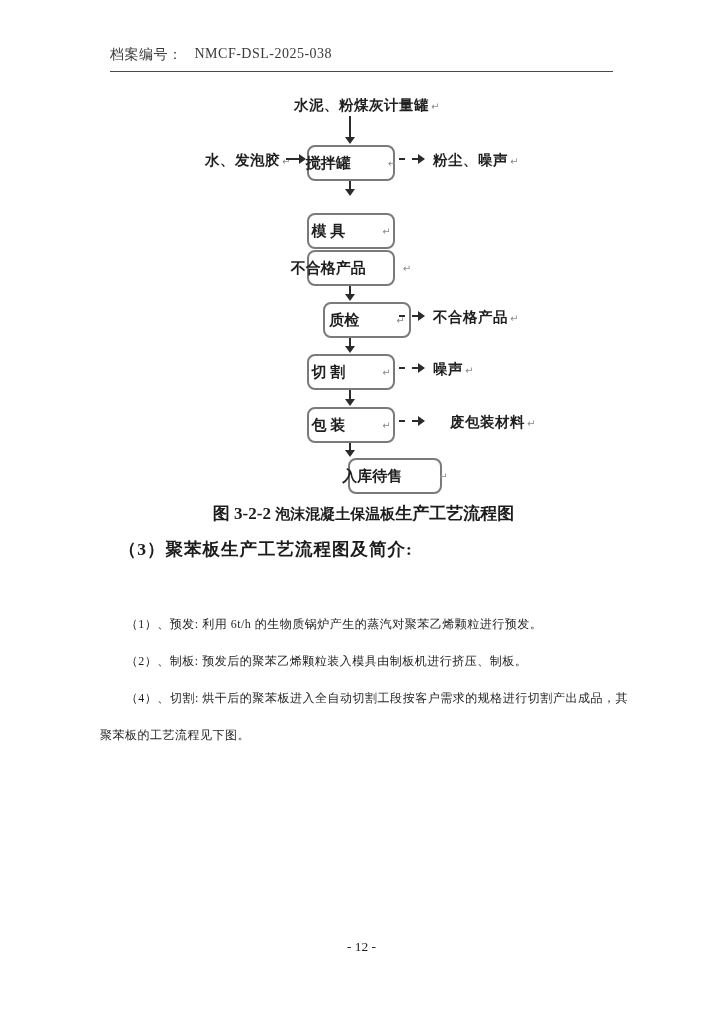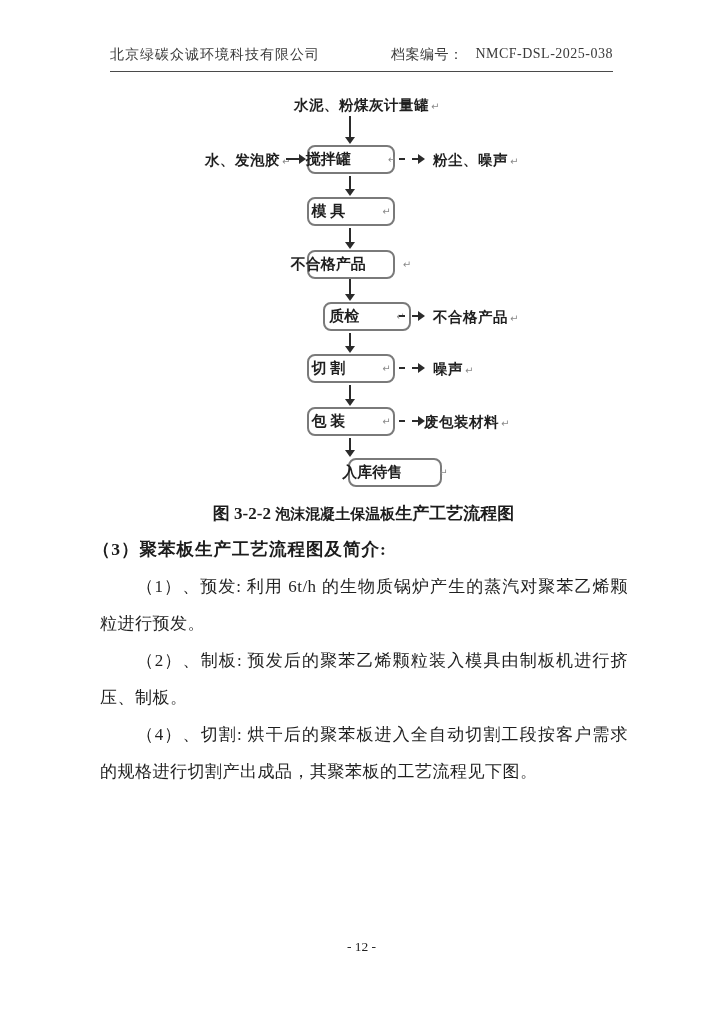--- a/index.html
+++ b/index.html
@@ -14,21 +14,21 @@
     border-bottom:1px solid #4a4a4a;padding-bottom:7px;
     font-size:14px;color:#3a3a3a;letter-spacing:1px;
   }
   .doc-header .right{display:flex;gap:12px;letter-spacing:.5px;}
   
   .fc-label{
     position:absolute;font-size:14.5px;font-weight:bold;color:#1f1f1f;
     white-space:nowrap;letter-spacing:.5px;
   }
   .fc-box{
-    position:absolute;left:307px;width:88px;height:29px;box-sizing:border-box;
+    position:absolute;left:307px;width:88px;height:36px;box-sizing:border-box;
     border:2px solid #7a7a7a;border-radius:8px;background:#fff;
     display:flex;align-items:center;justify-content:center;
     font-size:15px;font-weight:bold;color:#1f1f1f;white-space:nowrap;gap:35px;
   }
   .rm{font-family:"DejaVu Sans",sans-serif;font-size:10px;color:#8a8a8a;font-weight:normal;margin-left:2px;}
   .varrow{position:absolute;left:349px;width:2px;background:#2b2b2b;}
   .varrow::after{
     content:"";position:absolute;top:100%;left:-4px;
     border:5px solid transparent;border-top:7px solid #2b2b2b;border-bottom:0;
   }
@@ -42,39 +42,38 @@
     content:"";position:absolute;left:100%;top:-6px;
     border:5px solid transparent;border-left:7px solid #2b2b2b;border-right:0;
   }
   
   .fig-caption{
     position:absolute;left:100px;top:502px;width:527px;text-align:center;
     font-weight:bold;color:#1c1c1c;font-size:17px;white-space:nowrap;
   }
   .fig-caption .small{font-size:15px;}
   .section-heading{
-    position:absolute;left:84px;top:537px;width:528px;
+    position:absolute;left:110px;top:537px;width:528px;
     font-size:17.5px;font-weight:bold;color:#1c1c1c;text-indent:.5em;letter-spacing:1px;
   }
   .body-text{
-    position:absolute;left:100px;top:568px;width:528px;
-    font-size:17px;line-height:37px;text-align:justify;color:#1f1f1f;letter-spacing:.5px;
+    position:absolute;left:100px;top:606px;width:528px;
+    font-size:12px;line-height:37px;text-align:justify;color:#1f1f1f;letter-spacing:.5px;
   }
   .body-text p{margin:0;text-indent:2.15em;}
   
   .page-footer{
     position:absolute;left:0;top:939px;width:723px;text-align:center;
     font-size:13.5px;color:#222;
   }
 </style>
 </head>
 <body>
 
 <div class="doc-header">
-  <span>北京绿碳众诚环境科技有限公司</span>
   <span class="right">
     <span>档案编号：</span>
     <span>NMCF-DSL-2025-038</span>
   </span>
 </div>
 
 <div>
 
   <div class="fc-label" style="left:294px;top:96px;">
     <span>水泥、粉煤灰计量罐</span><span class="rm">↵</span>
@@ -90,21 +89,21 @@
 
   <div class="fc-label" style="left:205px;top:151px;width:79px;text-align:right;">
     <span>水、发泡胶</span><span class="rm">↵</span>
   </div>
   <div class="harrow" style="left:286px;top:158px;width:13px;"></div>
 
   <div class="fc-box" style="top:145px;">
     <span>搅拌罐</span>
       <span class="rm">↵</span>
   </div>
-  <div class="fc-box" style="top:197px;">
+  <div class="fc-box" style="top:213px;">
     <span>模 具</span>
       <span class="rm">↵</span>
   </div>
   <div class="fc-box" style="top:250px;">
     <span>不合格产品</span>
       <span class="rm">↵</span>
   </div>
   <div class="fc-box" style="top:302px;margin-left:16px;">
     <span>质检</span>
       <span class="rm">↵</span>
@@ -131,21 +130,21 @@
   <div class="fc-label" style="left:433px;top:308px;">
     <span>不合格产品</span><span class="rm">↵</span>
   </div>
 
   <div class="darrow" style="top:367px;"></div>
   <div class="fc-label" style="left:433px;top:360px;">
     <span>噪声</span><span class="rm">↵</span>
   </div>
 
   <div class="darrow" style="top:420px;"></div>
-  <div class="fc-label" style="left:424px;top:413px;">
+  <div class="fc-label" style="left:450px;top:413px;">
     <span>废包装材料</span><span class="rm">↵</span>
   </div>
 </div>
 
 <div class="fig-caption">
   <span>图 3-2-2 </span><span class="small">泡沫混凝土保温板</span><span>生产工艺流程图</span>
 </div>
 
 <div class="section-heading">（3）聚苯板生产工艺流程图及简介:</div>
 

